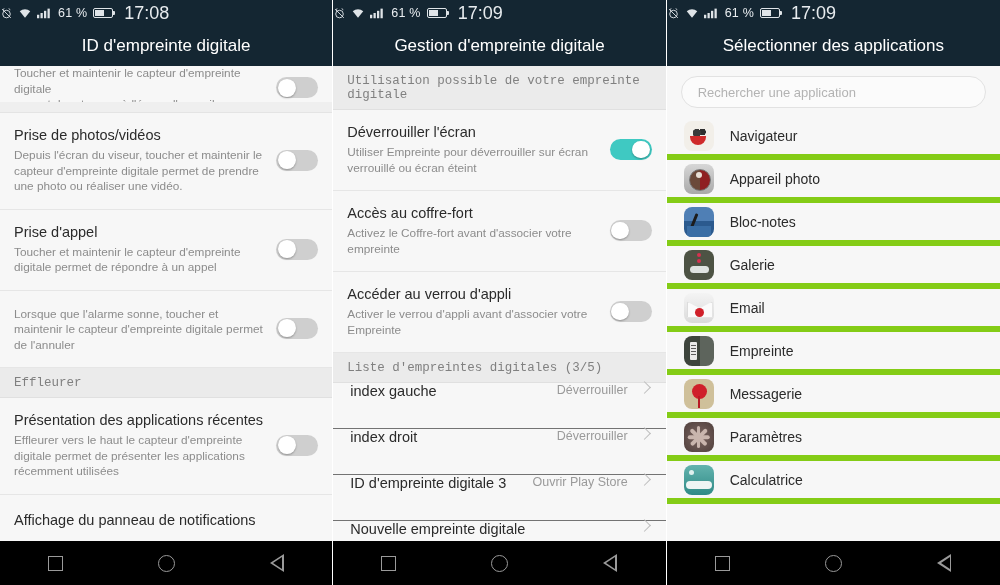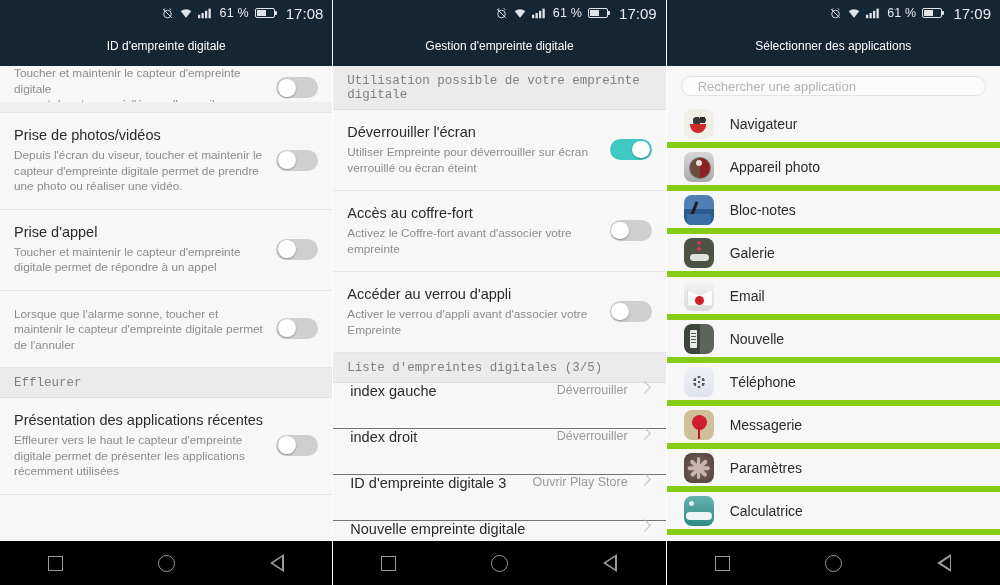--- a/index.html
+++ b/index.html
@@ -21,48 +21,48 @@
     position: relative;
     overflow: hidden;
     border-right: 1px solid #ffffff;
   }
   .phone:last-child { border-right: none; }
 
   
   .statusbar {
     height: 26px;
     background: #142632;
-    display: flex; align-items: center; justify-content: flex-end;
+    display: flex; align-items: center; 
     padding: 0 9px 0 0;
     color: #e8ecef;
     font-size: 12.5px;
     flex: 0 0 26px;
   }
   .sb-icons { display: flex; align-items: center; gap: 5px; }
   .sb-glyph { display: inline-flex; align-items: center; color: #dfe4e8; }
   .sb-text { font-size: 12.5px; letter-spacing: .2px; margin-left: 2px; color: #e9edf0;}
   .battery {
     width: 20px; height: 10px;
     border: 1.4px solid #dfe4e8; border-radius: 2px;
     position: relative; display: inline-block; margin: 0 1px;
   }
   .battery::after {
     content:""; position:absolute; right:-3px; top:2.4px;
     width:2px; height:4px; background:#dfe4e8; border-radius:0 1px 1px 0;
   }
   .battery .fill {
     position:absolute; left:1px; top:1px; bottom:1px; width:9px; background:#dfe4e8;
   }
-  .time { font-size: 15px; margin-left: 5px; }
+  .time { font-size: 18px; margin-left: 5px; }
 
   
   .titlebar {
     height: 40px; background: #142632;
     display: flex; align-items: center; justify-content: center;
-    color: #ffffff; font-size: 12px;
+    color: #ffffff; font-size: 17px;
     flex: 0 0 40px;
   }
 
   
   .content {
     flex: 1 1 auto;
     overflow: hidden;
     background: #f7f7f7;
     position: relative;
   }
@@ -121,21 +121,21 @@
     width: 9px; height: 9px;
     border-right: 1.6px solid #bdbdbd;
     border-top: 1.6px solid #bdbdbd;
     transform: rotate(45deg);
     flex: 0 0 auto; margin-right: 3px;
   }
 
   
   .search-wrap { padding: 10px 14px 9px 14px; background: #f7f7f7; }
   .search-box {
-    height: 20px; border: 1px solid #e2e2e2; border-radius: 16px;
+    height: 32px; border: 1px solid #e2e2e2; border-radius: 16px;
     background: #fbfbfb;
     display: flex; align-items: center; padding: 0 16px;
     font-size: 13px; color: #b3b3b3;
   }
 
   
   .app-row {
     display: flex; align-items: center;
     height: 43px; padding: 0 14px 0 17px;
     background: #f7f7f7;
@@ -315,20 +315,27 @@
           <div class="setting-title">Présentation des applications récentes</div>
           <div class="setting-desc">Effleurer vers le haut le capteur d'empreinte digitale permet de présenter les applications récemment utilisées</div>
         </div>
         <div class="setting-ctrl">
           <div class="toggle">
               <span class="knob"></span>
             </div>
         </div>
       </div>
 
+      <div class="setting-row">
+        <div class="setting-text">
+          <div class="setting-title">Affichage du panneau de notifications</div>
+
+        </div>
+
+      </div>
 
     </div>
     <div class="navbar">
       <div class="nav-btn">
           <span class="nav-sq"></span>
         </div>
       <div class="nav-btn">
           <span class="nav-ci"></span>
         </div>
       <div class="nav-btn">
@@ -504,25 +511,21 @@
       <div class="app-row">
         <span class="app-icon ic-gallery"></span>
         <span class="app-name">Galerie</span>
       </div>
       <div class="app-row">
         <span class="app-icon ic-email"></span>
         <span class="app-name">Email</span>
       </div>
       <div class="app-row">
         <span class="app-icon ic-contacts"></span>
-        <span class="app-name">Nouvelle</span>
-      </div>
-      <div class="app-row">
-        <span class="app-icon ic-phone"></span>
-        <span class="app-name">Téléphone</span>
+        <span class="app-name">Empreinte</span>
       </div>
       <div class="app-row">
         <span class="app-icon ic-messaging"></span>
         <span class="app-name">Messagerie</span>
       </div>
       <div class="app-row">
         <span class="app-icon ic-settings">
           <span class="spoke s45"></span>
             <span class="spoke s135"></span>
         </span>

